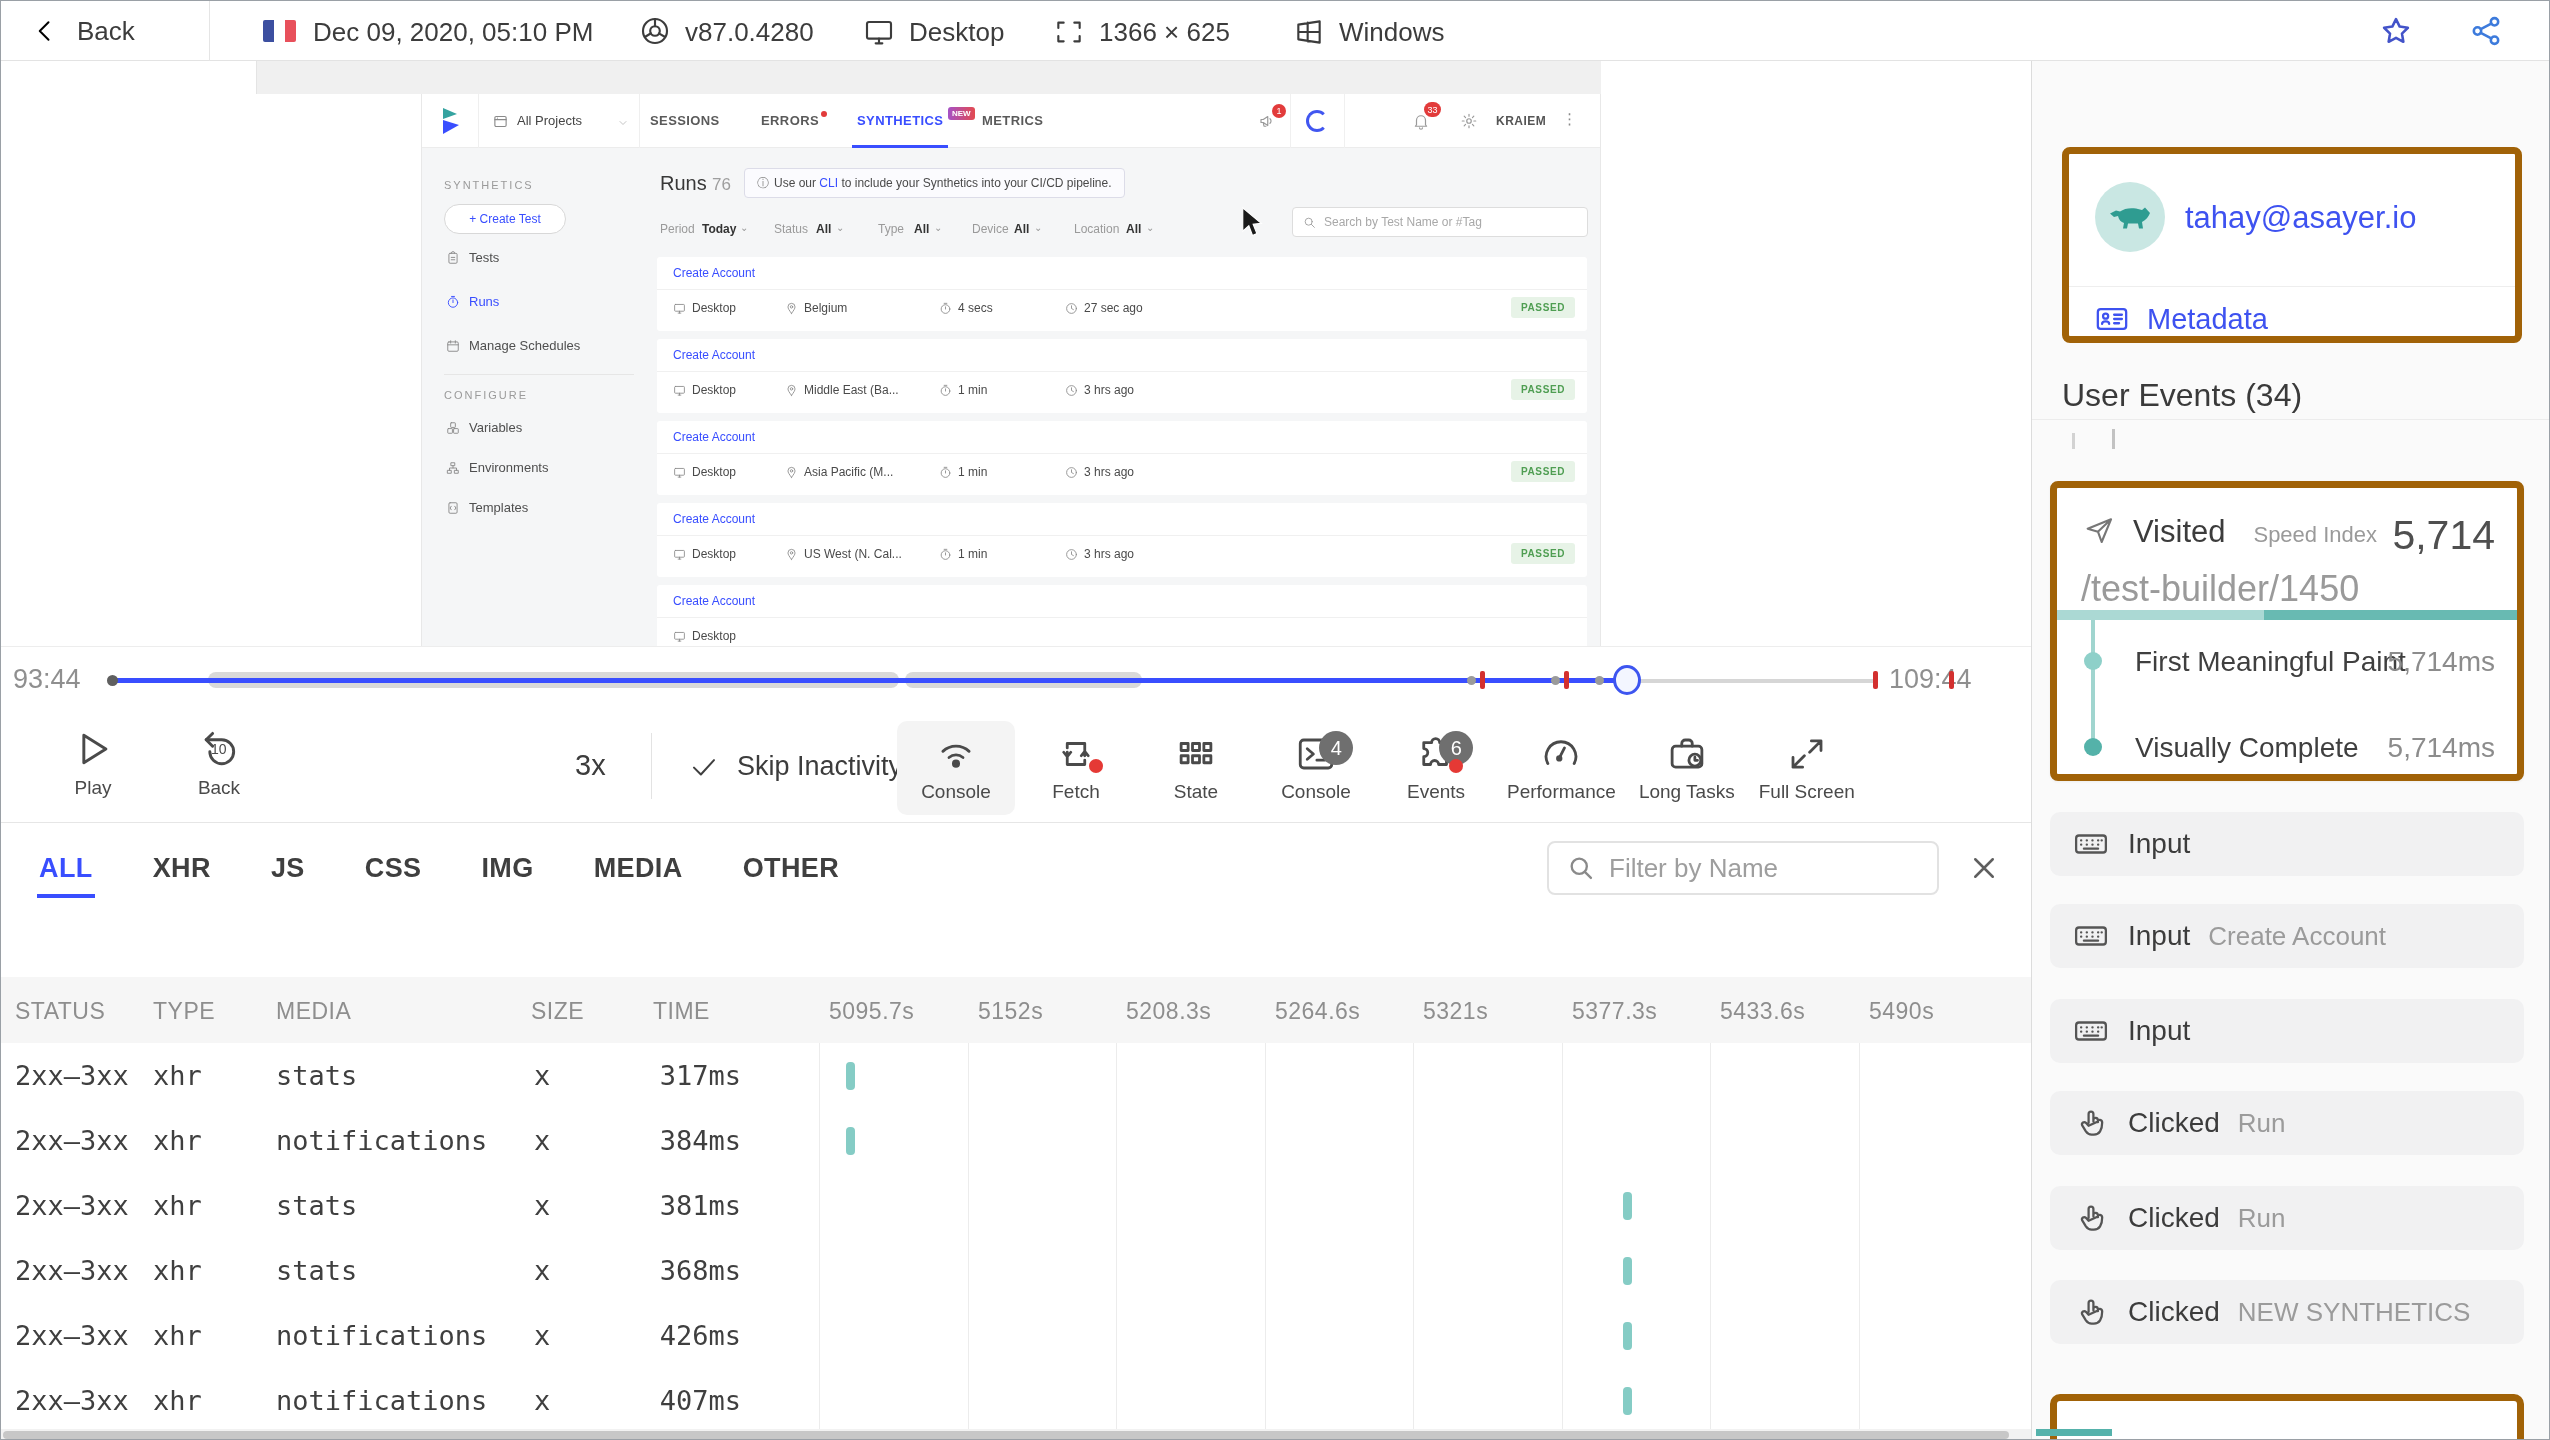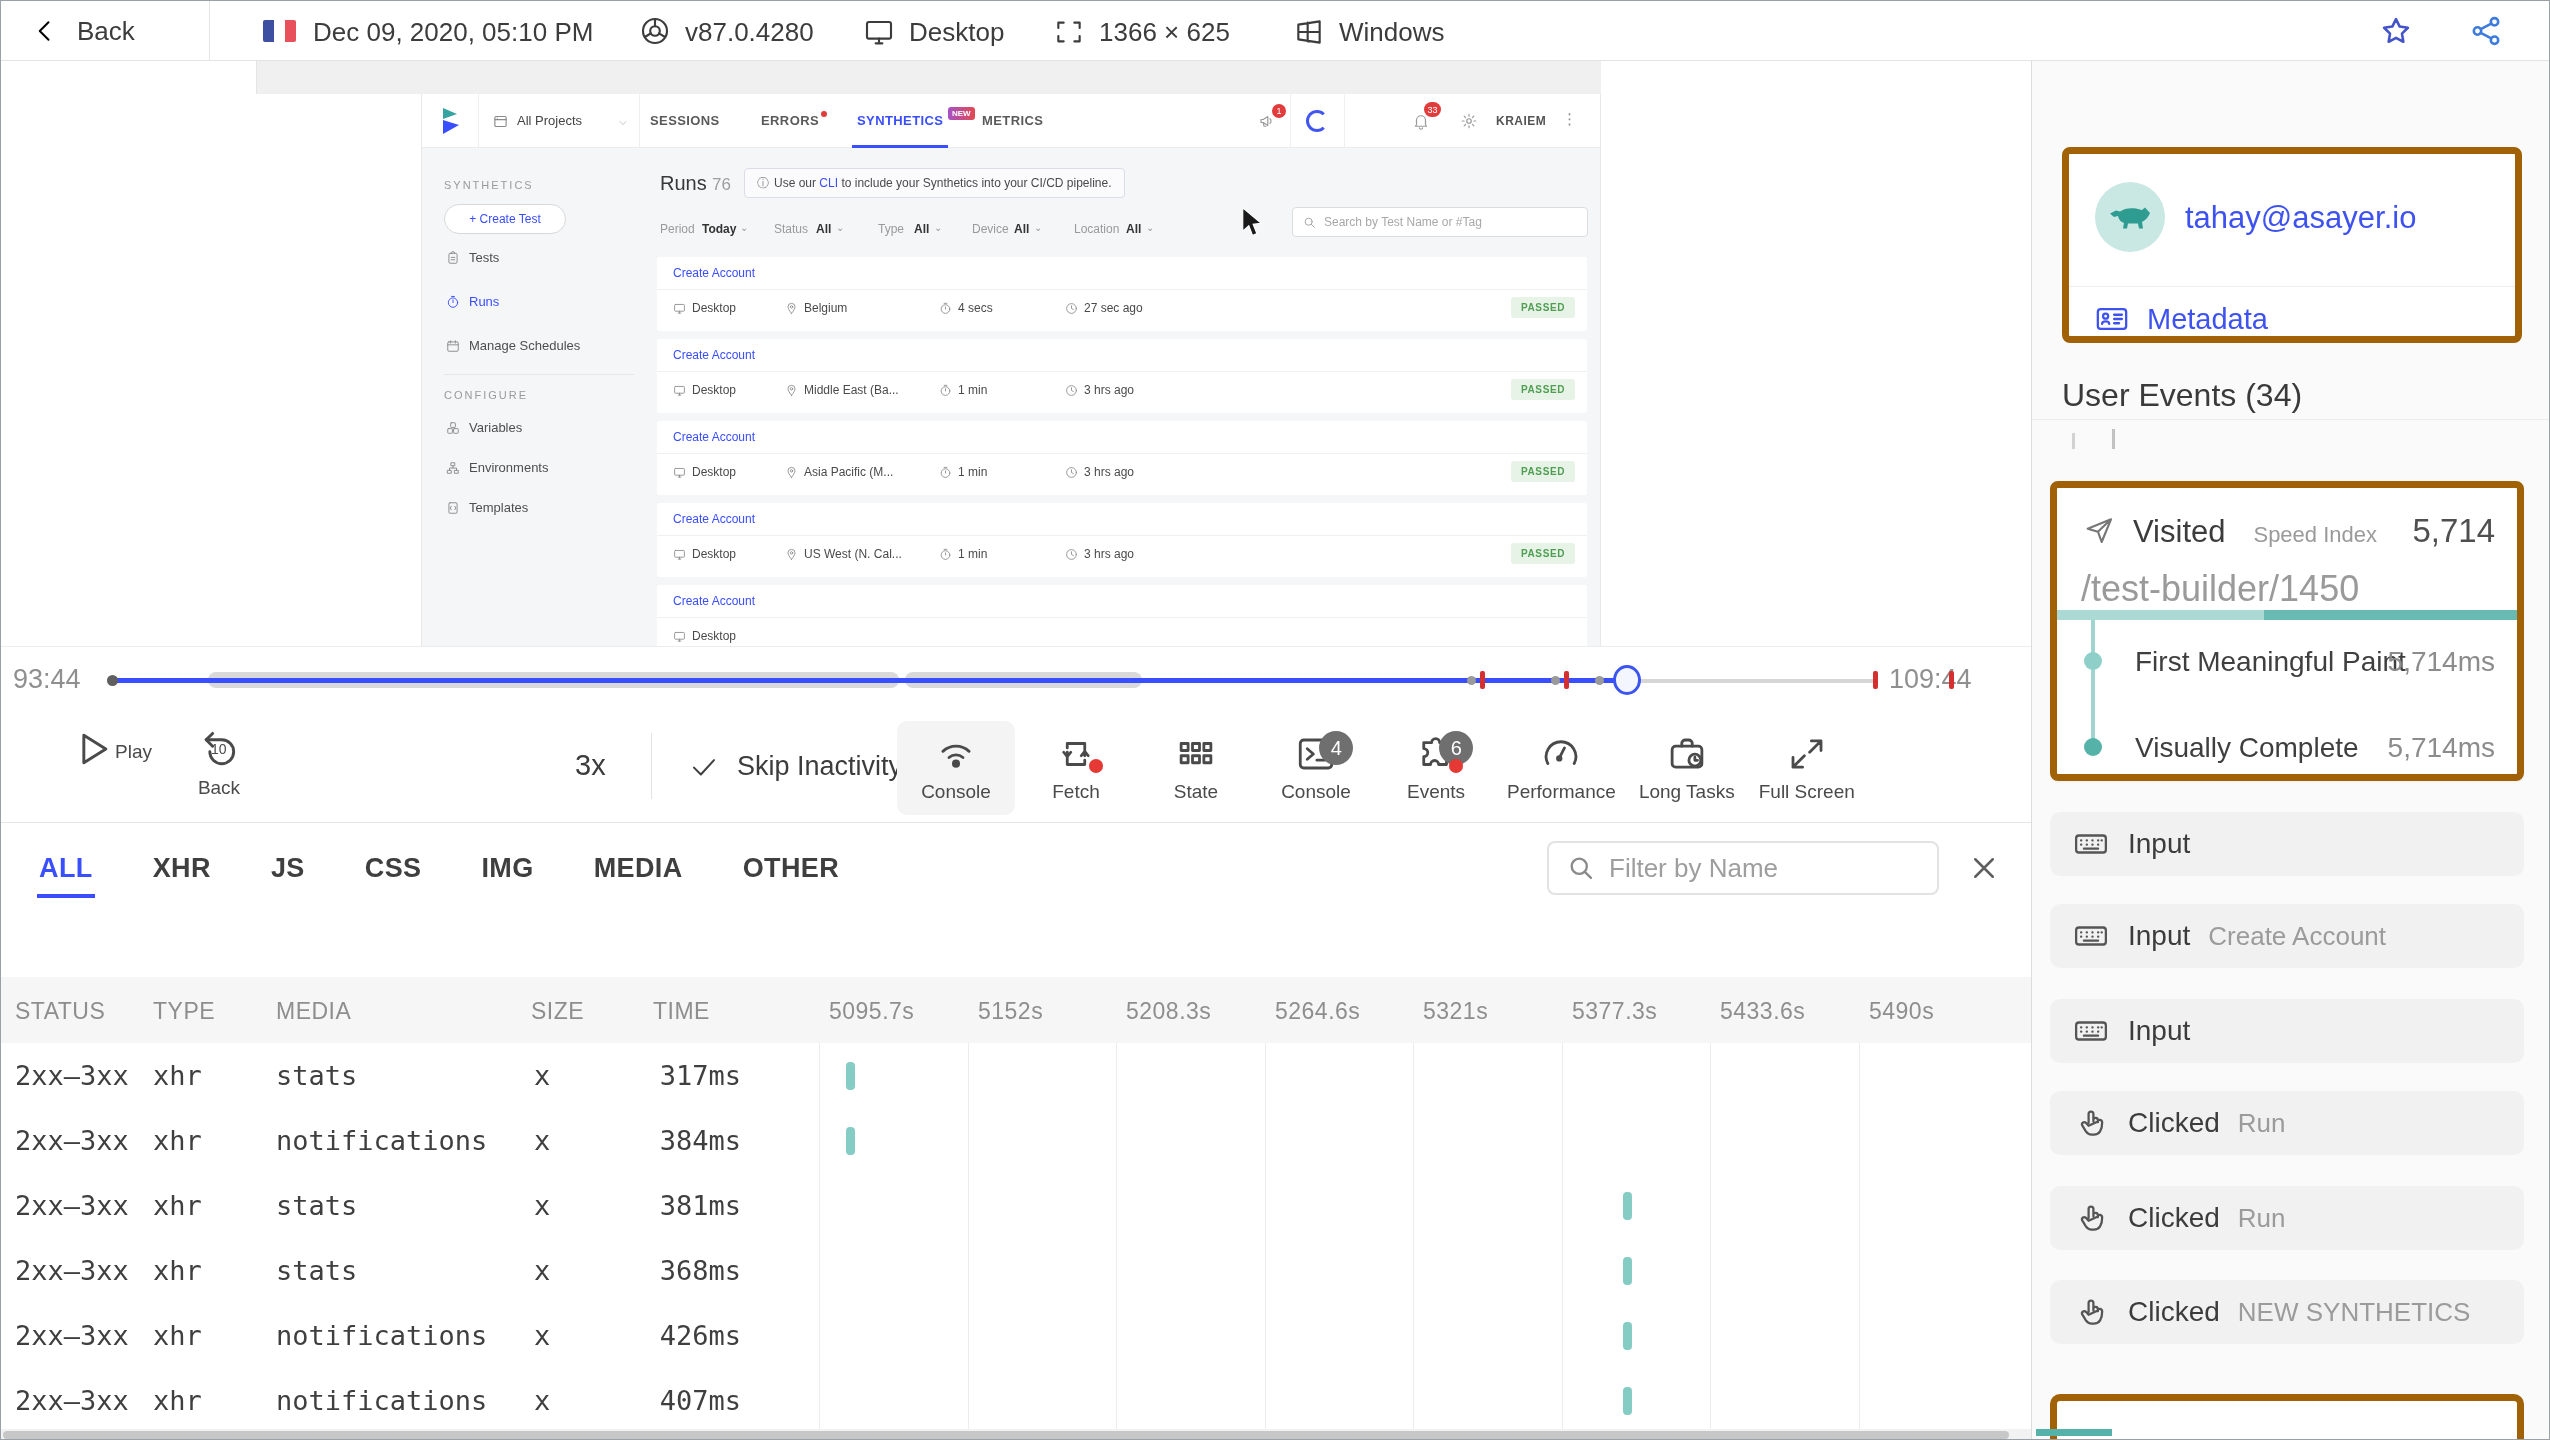--- a/index.html
+++ b/index.html
@@ -415,21 +415,21 @@
     <div class="tl-dot" style="left:1550px;"></div>
     <div class="tl-red" style="left:1563px;"></div>
     <div class="tl-dot" style="left:1594px;"></div>
     <div class="abs" style="left:1612px;top:18px;width:28px;height:30px;border-radius:50%;background:#f3f6ff;border:3px solid #3d55f0;z-index:4;"></div>
     <div class="tl-red" style="left:1872px;"></div>
     <span class="abs tl-time" style="left:1888px;top:17px;">109:44</span>
     <div class="tl-red" style="left:1948px;z-index:5;"></div>
   </div>
 
   <div class="controls">
-    <div class="abs" style="left:70px;top:14px;display:flex;flex-direction:row;align-items:center;">
+    <div class="abs" style="left:70px;top:14px;display:flex;flex-direction:column;align-items:center;">
       <svg class="ic" width="44" height="44" viewBox="0 0 24 24" style="color:#4a4a4a;">
           <path d="M7 4.5 L19 12 L7 19.5 Z"></path>
         </svg>
       <span class="ctrl-lbl">Play</span>
     </div>
     <div class="abs" style="left:196px;top:14px;display:flex;flex-direction:column;align-items:center;">
       <div style="position:relative;">
         <svg class="ic" width="44" height="44" viewBox="0 0 24 24" style="color:#4a4a4a;">
             <path d="M8.5 3.5 L5 7 L8.5 10.5"></path>
             <path d="M5 7 h8.5 a6.5 6.5 0 1 1 -6.5 6.5"></path>
@@ -647,21 +647,21 @@
     <div class="abs" style="left:0;top:358px;width:520px;border-top:1px solid #ececec;"></div>
     <div class="abs" style="left:40px;top:372px;width:3px;height:16px;background:#d2d2d2;"></div>
     <div class="abs" style="left:80px;top:368px;width:3px;height:20px;background:#c2c2c2;"></div>
 
     <div class="card" style="left:18px;top:420px;width:474px;height:300px;overflow:hidden;box-shadow:0 1px 3px rgba(0,0,0,.05);">
       <svg class="ic" style="position:absolute;left:26px;top:26px;color:#777;" width="32" height="32" viewBox="0 0 24 24">
           <path d="M3.5 11 L21 4 L14 21 L11.2 13.3 Z M11.2 13.3 L21 4"></path>
         </svg>
       <span style="position:absolute;left:76px;top:26px;font-size:31px;color:#3c3c3c;">Visited</span>
       <span style="position:absolute;right:140px;top:34px;font-size:22px;color:#9a9a9a;">Speed Index</span>
-      <span style="position:absolute;right:22px;top:24px;font-size:33px;color:#4f4f4f;">5,714</span>
+      <span style="position:absolute;right:22px;top:24px;font-size:41px;color:#4f4f4f;">5,714</span>
       <span style="position:absolute;left:24px;top:80px;font-size:36px;color:#9a9a9a;">/test-builder/1450</span>
       <div style="position:absolute;left:0;top:122px;width:45%;height:10px;background:#abd9d4;"></div>
       <div style="position:absolute;left:45%;top:122px;width:55%;height:10px;background:#68bab2;"></div>
       <div style="position:absolute;left:34px;top:132px;width:4px;height:130px;background:#a0d5cf;"></div>
       <div style="position:absolute;left:27px;top:164px;width:18px;height:18px;border-radius:50%;background:#8ed0c9;"></div>
       <span style="position:absolute;left:78px;top:158px;font-size:28px;color:#3f3f3f;">First Meaningful Paint</span>
       <span style="position:absolute;right:22px;top:158px;font-size:28px;color:#8c8c8c;">5,714ms</span>
       <div style="position:absolute;left:27px;top:250px;width:18px;height:18px;border-radius:50%;background:#54b2a9;"></div>
       <span style="position:absolute;left:78px;top:244px;font-size:28px;color:#3f3f3f;">Visually Complete</span>
       <span style="position:absolute;right:22px;top:244px;font-size:28px;color:#8c8c8c;">5,714ms</span>

